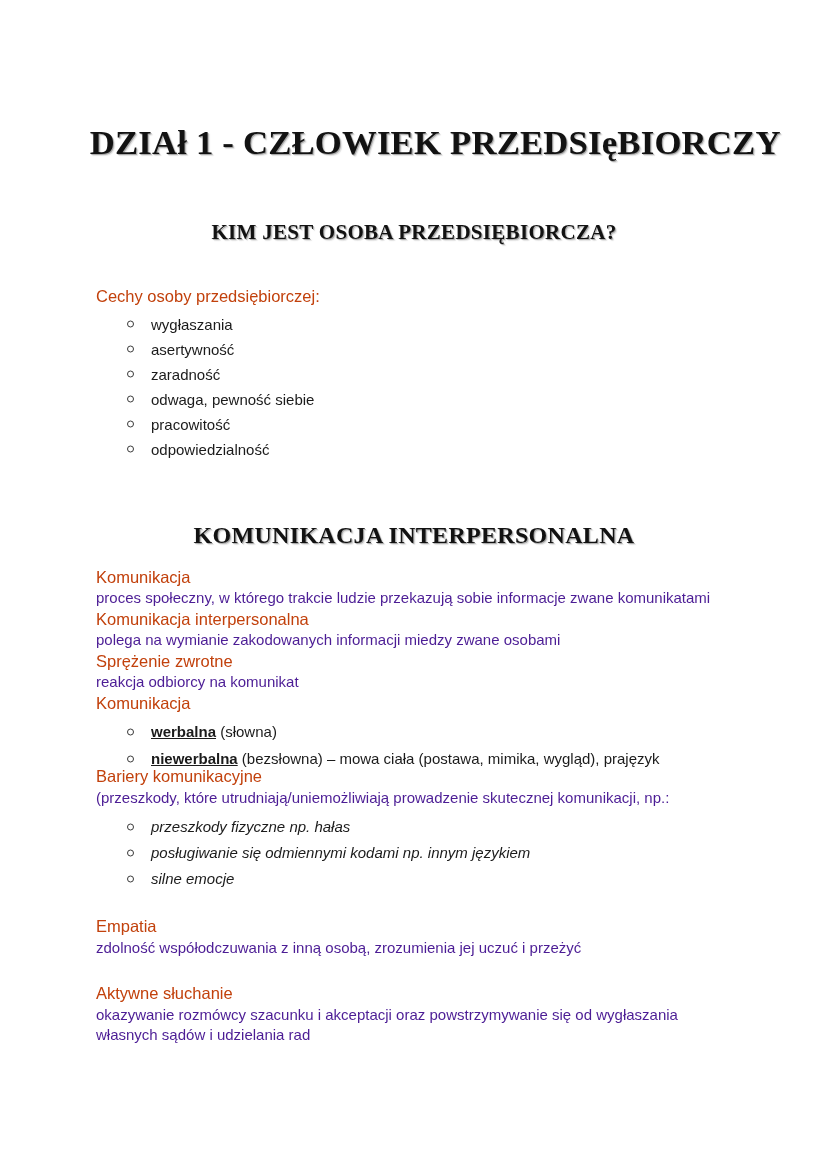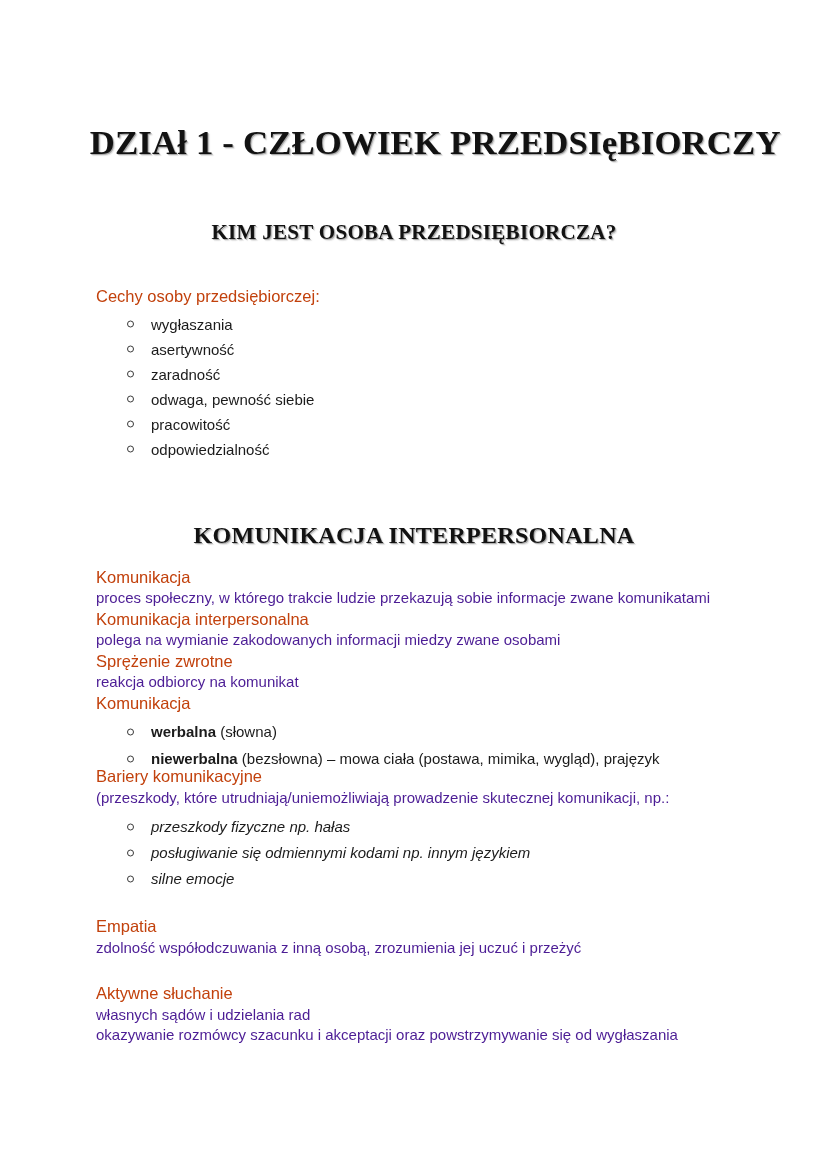--- a/index.html
+++ b/index.html
@@ -112,20 +112,21 @@
   ul.circle-list.list-features > li { margin-top: 10px; }
   ul.circle-list.list-features > li:first-child { margin-top: 9px; }
 
   ul.circle-list.list-barriers > li { margin-top: 11px; font-style: italic; }
 
   ul.circle-list.list-kinds > li { margin-top: 12px; }
   ul.circle-list.list-kinds > li:first-child { margin-top: 10px; }
 
   .bold-term {
     font-weight: 700;
+    text-decoration: underline;
   }
 
   .section-block { margin: 0; padding: 0; }
 
   .pad-features { padding-top: 26px; }
   .pad-barriers-list { padding-top: 2px; }
   .pad-kinds { padding-top: 2px; }
 
   .spacer-empatia { padding-top: 30px; }
   .spacer-aktywne { padding-top: 25px; }
@@ -219,17 +220,17 @@
     </ul>
   </div>
 
   <div class="section-block spacer-empatia">
     <p class="term">Empatia</p>
     <p class="definition">zdolność współodczuwania z inną osobą, zrozumienia jej uczuć i przeżyć</p>
   </div>
 
   <div class="section-block spacer-aktywne">
     <p class="term">Aktywne słuchanie</p>
+    <p class="definition">okazywanie rozmówcy szacunku i akceptacji oraz powstrzymywanie się od wygłaszania</p>
     <p class="definition">własnych sądów i udzielania rad</p>
-    <p class="definition">okazywanie rozmówcy szacunku i akceptacji oraz powstrzymywanie się od wygłaszania</p>
   </div>
 
 </div>
 
 </body></html>

